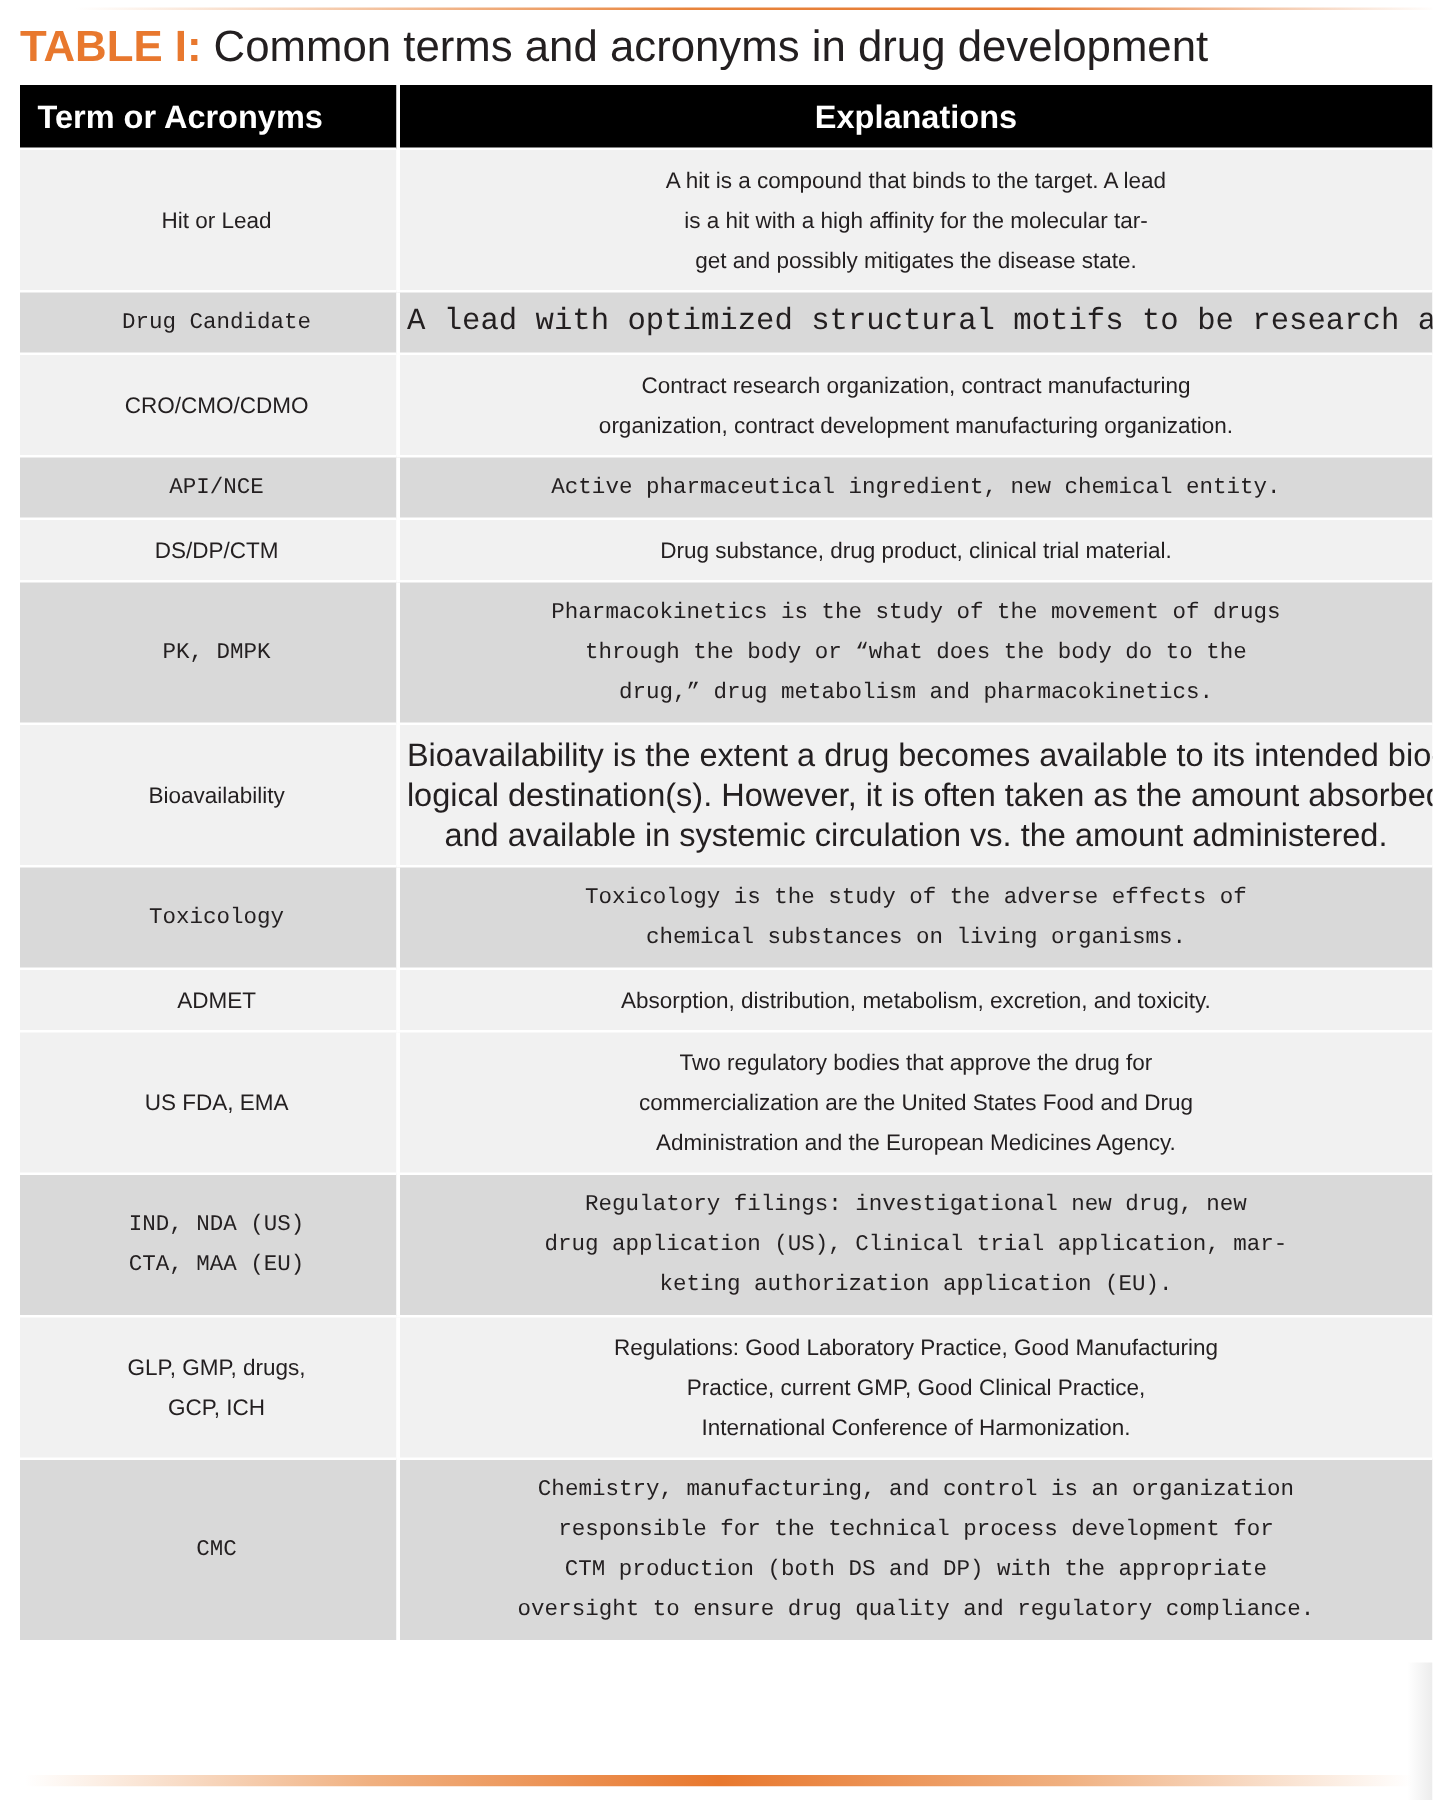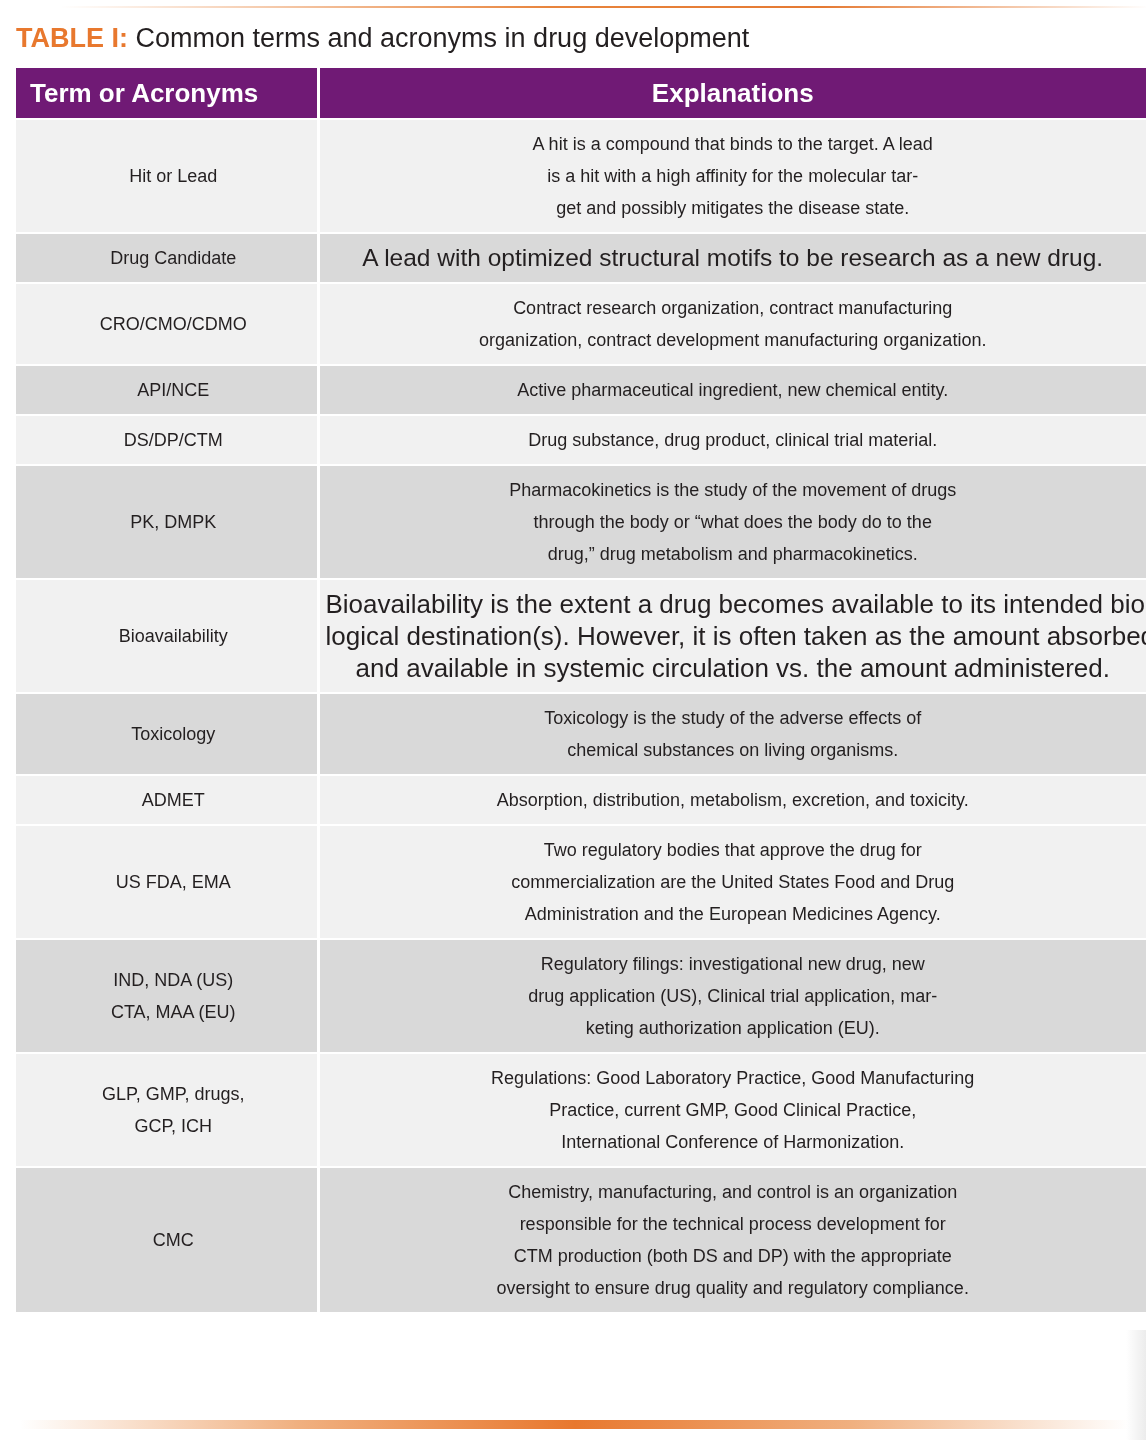--- a/index.html
+++ b/index.html
@@ -1,32 +1,32 @@
 <!DOCTYPE html>
 <html><head>
 <meta charset="utf-8">
 <style>
   html, body { margin:0; padding:0; }
   body { width:1146px; height:1440px; background:#ffffff; position:relative; overflow:hidden;
          font-family:"Liberation Sans", "DejaVu Sans", sans-serif; color:#231f20; }
   .top-rule { position:absolute; left:60px; top:6px; width:1090px; height:2px;
               background:linear-gradient(to right, rgba(232,120,50,0) 0%, #e8843c 45%, #e57a33 70%, rgba(232,120,50,0) 100%); }
-  .caption { position:absolute; left:16px; top:18px; font-size:27px; line-height:40px; white-space:nowrap; }
+  .caption { position:absolute; left:16px; top:18px; font-size:35px; line-height:40px; white-space:nowrap; }
   .caption .label { color:#e8782e; font-weight:bold; }
   .caption .text { color:#231f20; }
   table { position:absolute; left:16px; top:68px; width:1130px; border-collapse:collapse; table-layout:fixed; }
   col.c1 { width:302px; }
-  th { background:#701a75; color:#ffffff; font-weight:bold; font-size:26px; height:50px; padding:0; }
+  th { background:#000000; color:#ffffff; font-weight:bold; font-size:26px; height:50px; padding:0; }
   th.h1 { text-align:left; padding-left:14px; border-right:3px solid #ffffff; }
   th.h2 { text-align:center; }
   td { font-size:18px; line-height:32px; padding:8px 0; vertical-align:middle; }
   td.term { padding-left:14px; border-right:3px solid #ffffff; white-space:pre-line;text-align:center; }
   td.expl { text-align:center; white-space:pre-line; padding-left:6px; padding-right:6px; }
   tr.odd td { background:#f1f1f1; }
-  tr.even td { background:#d9d9d9; }
+  tr.even td { background:#d9d9d9;font-family:Liberation Mono, monospace; }
   tr.row td { border-top:2px solid #ffffff; }
   .right-fade { position:absolute; right:0; top:1330px; width:20px; height:110px;
                 background:linear-gradient(to right, rgba(240,240,240,0), #ececec); }
   .bottom-rule { position:absolute; left:20px; top:1420px; width:1110px; height:9px;
                  background:linear-gradient(to right, rgba(240,160,100,0) 0%, #f0b080 25%, #e8782e 50%, #f0b080 75%, rgba(240,160,100,0) 100%); }
 </style>
 </head>
 <body>
 
 <div class="top-rule"></div>

